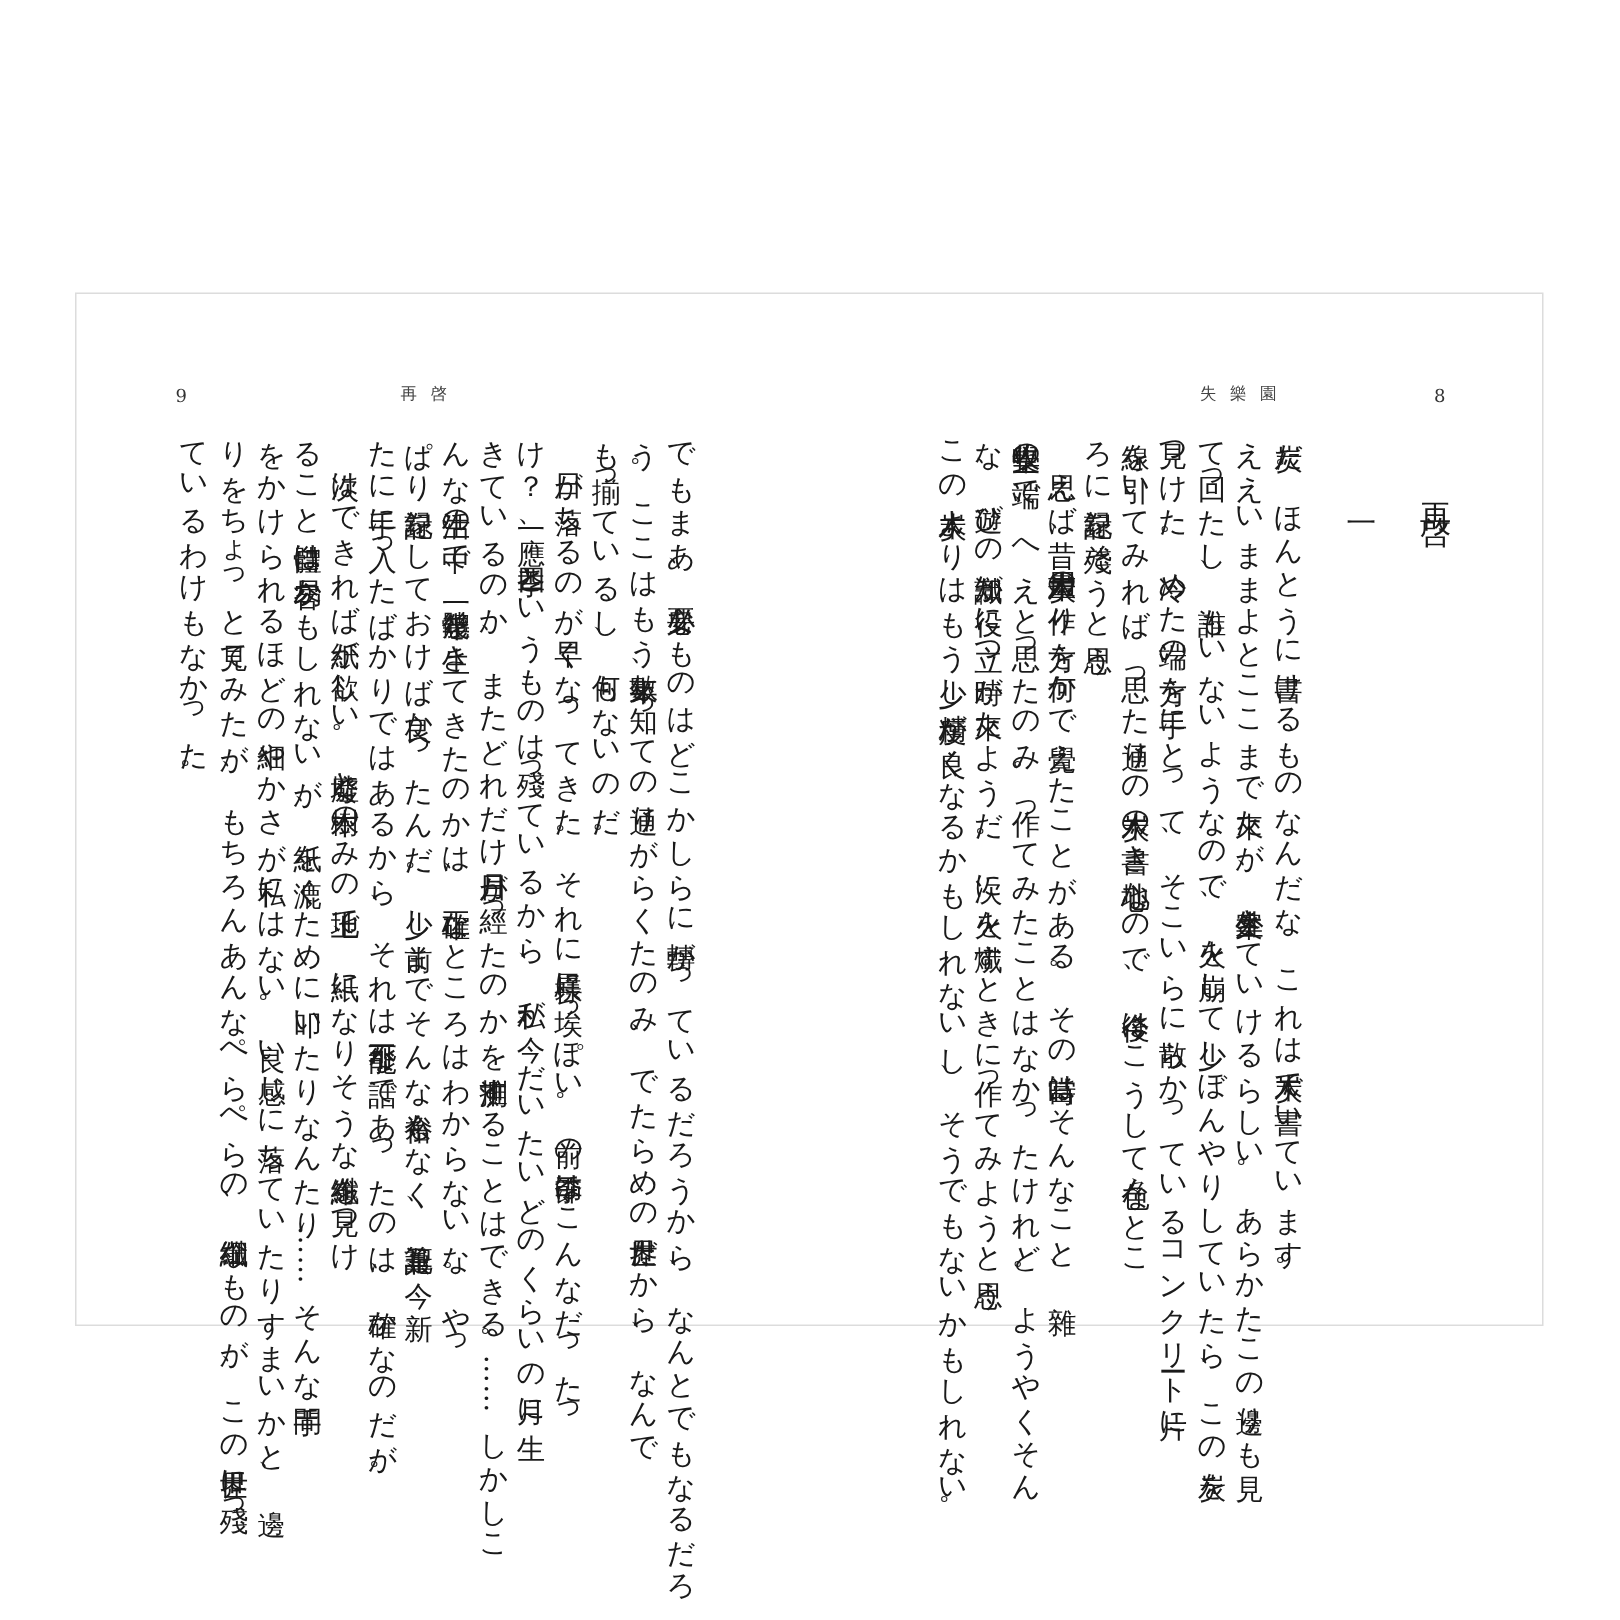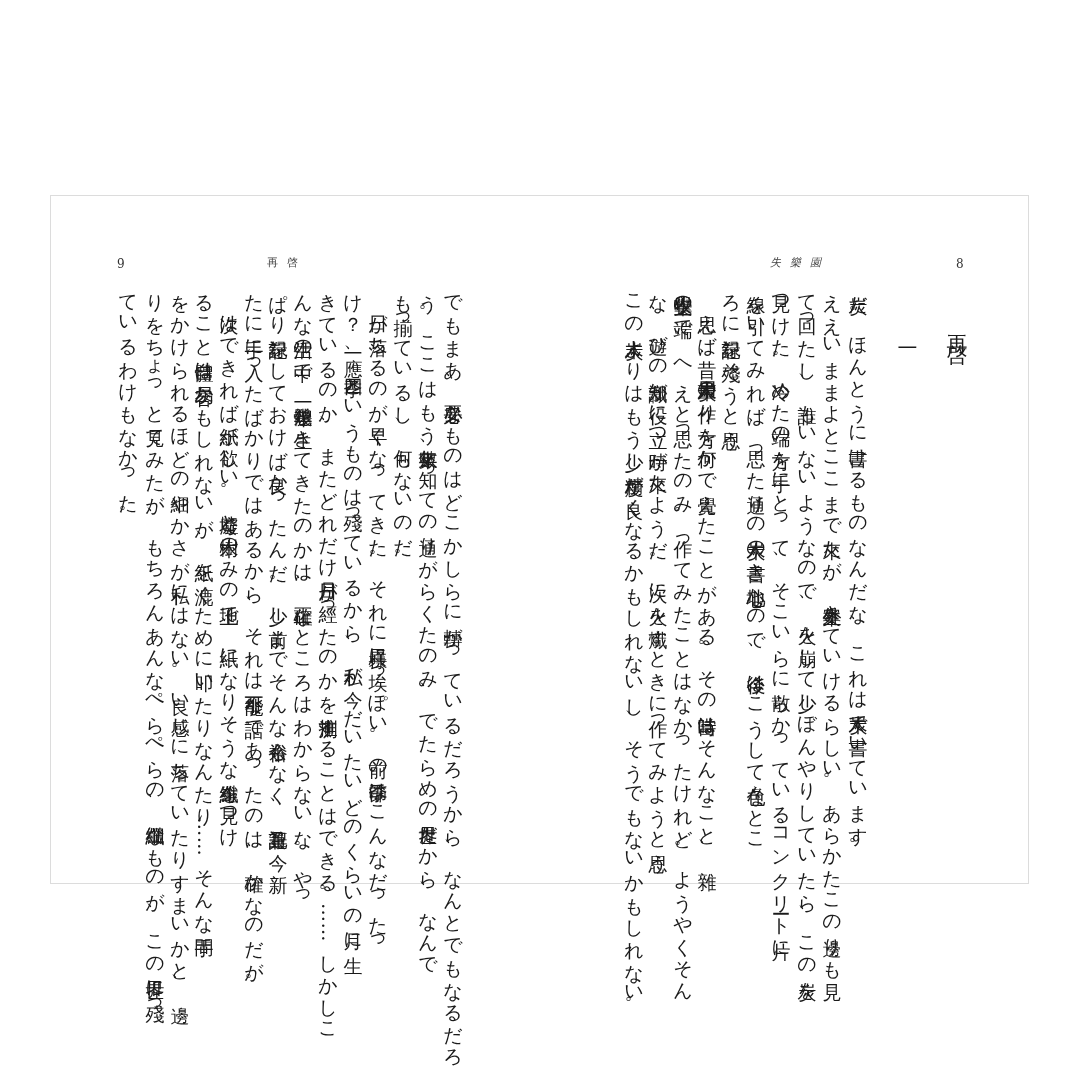--- a/index.html
+++ b/index.html
@@ -13,21 +13,21 @@
          line-height: 25px; width: 25px; height: 570px; letter-spacing: 0.6px; white-space: nowrap; }
   .heading { position: absolute; writing-mode: vertical-rl; font-size: 21px; letter-spacing: 10px; }
   .chapter-no { position: absolute; writing-mode: vertical-rl; font-size: 20px; }
 </style>
 </head>
 <body>
 
 <div class="spread"></div>
 
 <div class="folio" style="left:956px;">8</div>
-<div class="runhead" style="left:770px;font-style:italic;">失樂園</div>
+<div class="runhead" style="left:800px;">失樂園</div>
 
 <div class="heading" style="left:943px; top:318px;">再啓</div>
 <div class="chapter-no" style="left:895px; top:338px;">一</div>
 
 <div class="col" style="left:846px;">炭だ。ほんとうに書けるものなんだな、これは木炭で書いています。</div>
 <div class="col" style="left:820px;">ええいままよとここまで來たが、案外生きていけるらしい。あらかたこの邊りも見</div>
 <div class="col" style="left:795px;">て回ったし、誰もいないようなので、火を崩して少しぼんやりしていたら、この炭を</div>
 <div class="col" style="left:769px;">見つけた。冷めた端の方を手にとって、そこいらに散らかっているコンクリート片に</div>
 <div class="col" style="left:744px;">線を引いてみれば、思った通りの木炭の書き心地なので、今後はこうして色々なとこ</div>
 <div class="col" style="left:719px;">ろに記録を殘そうと思う。</div>

